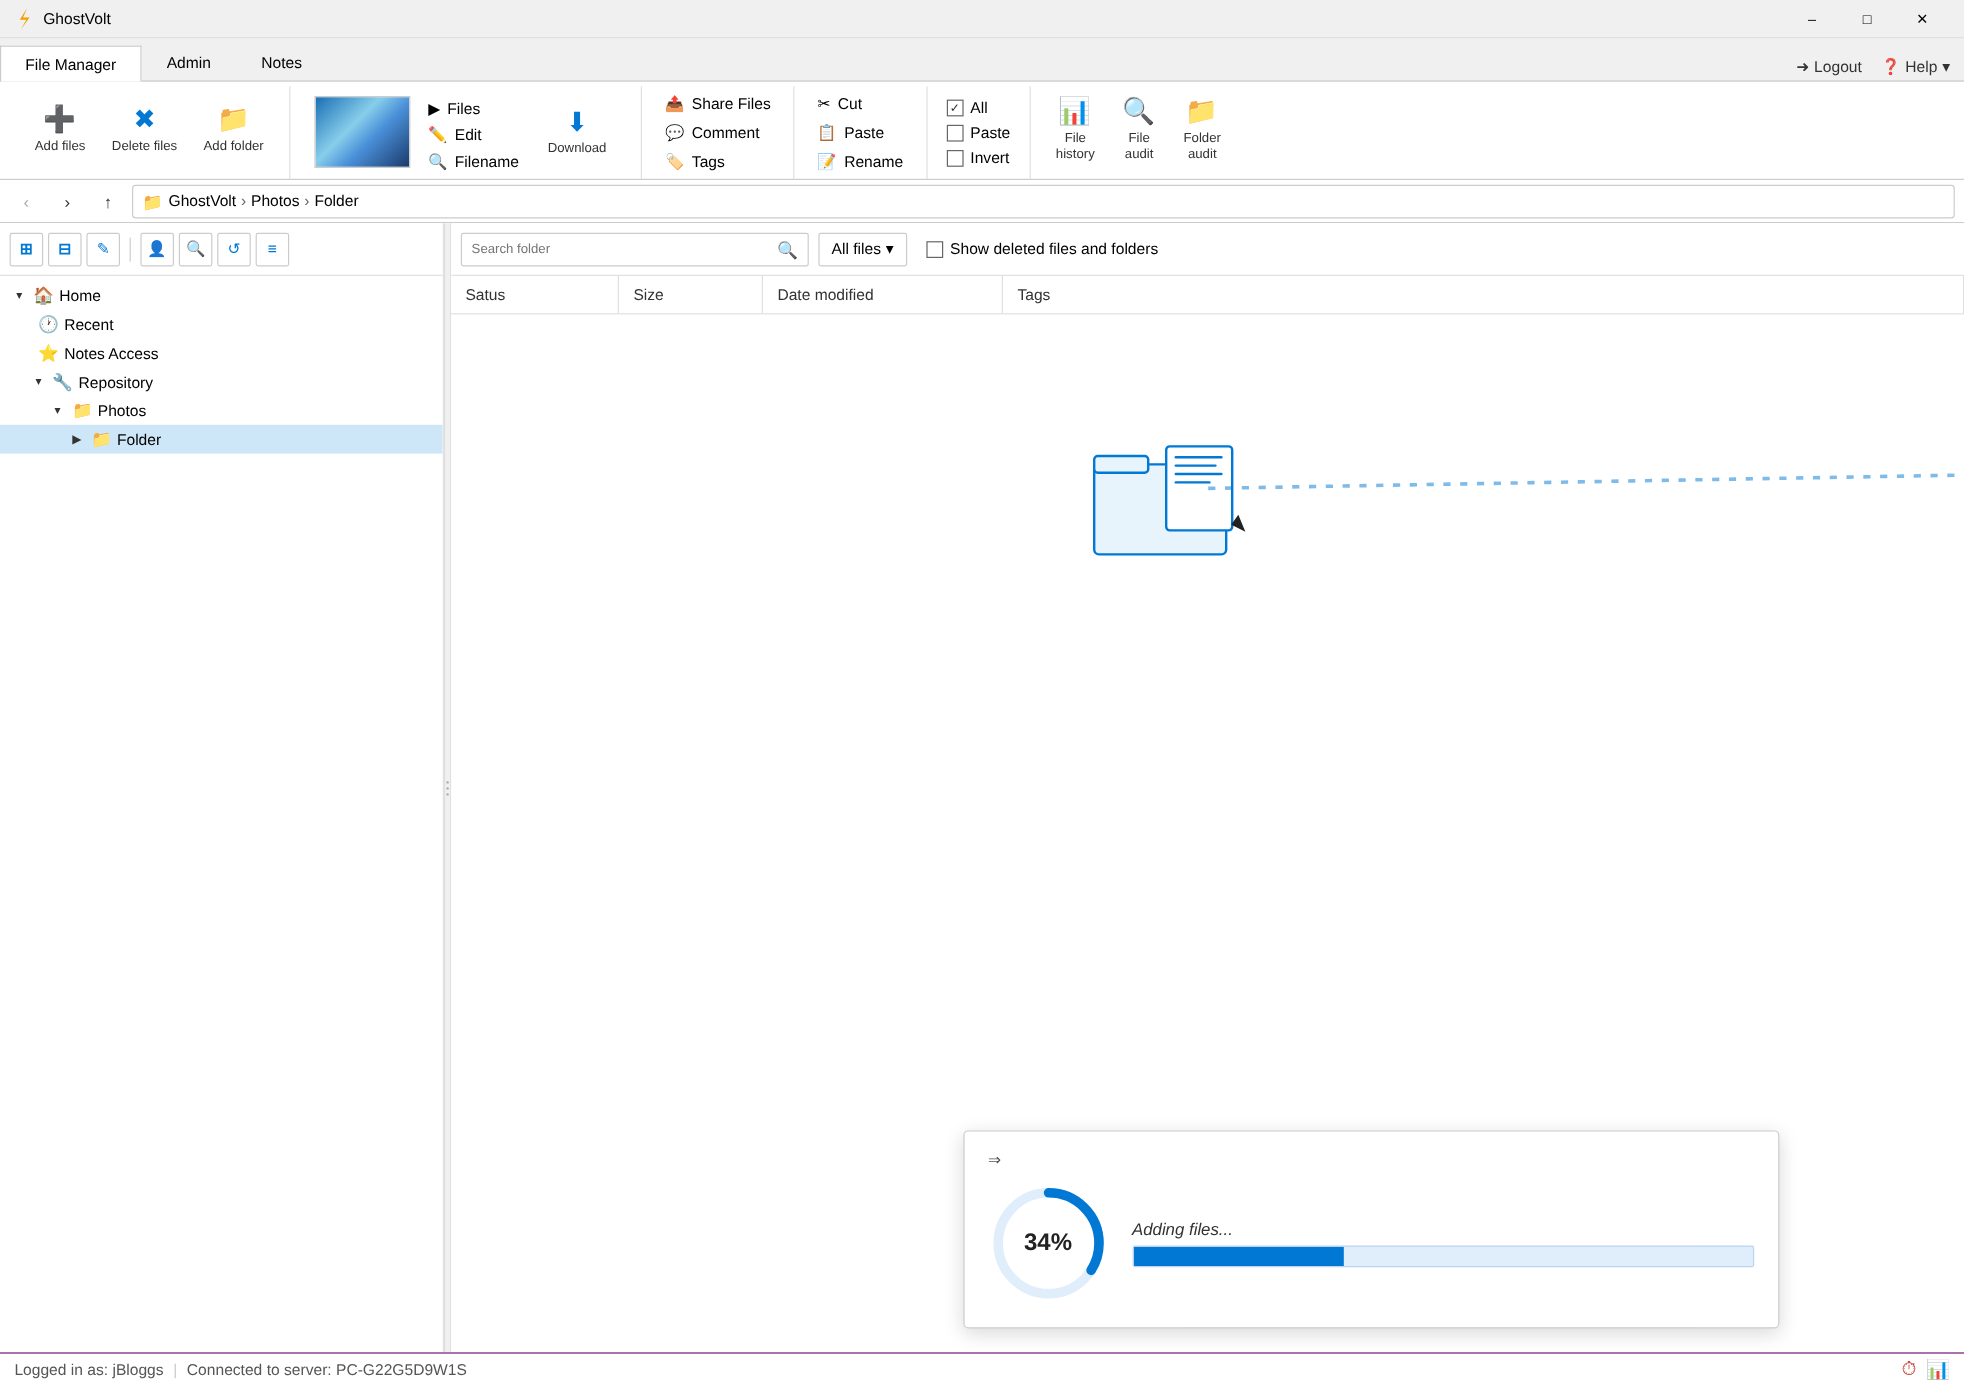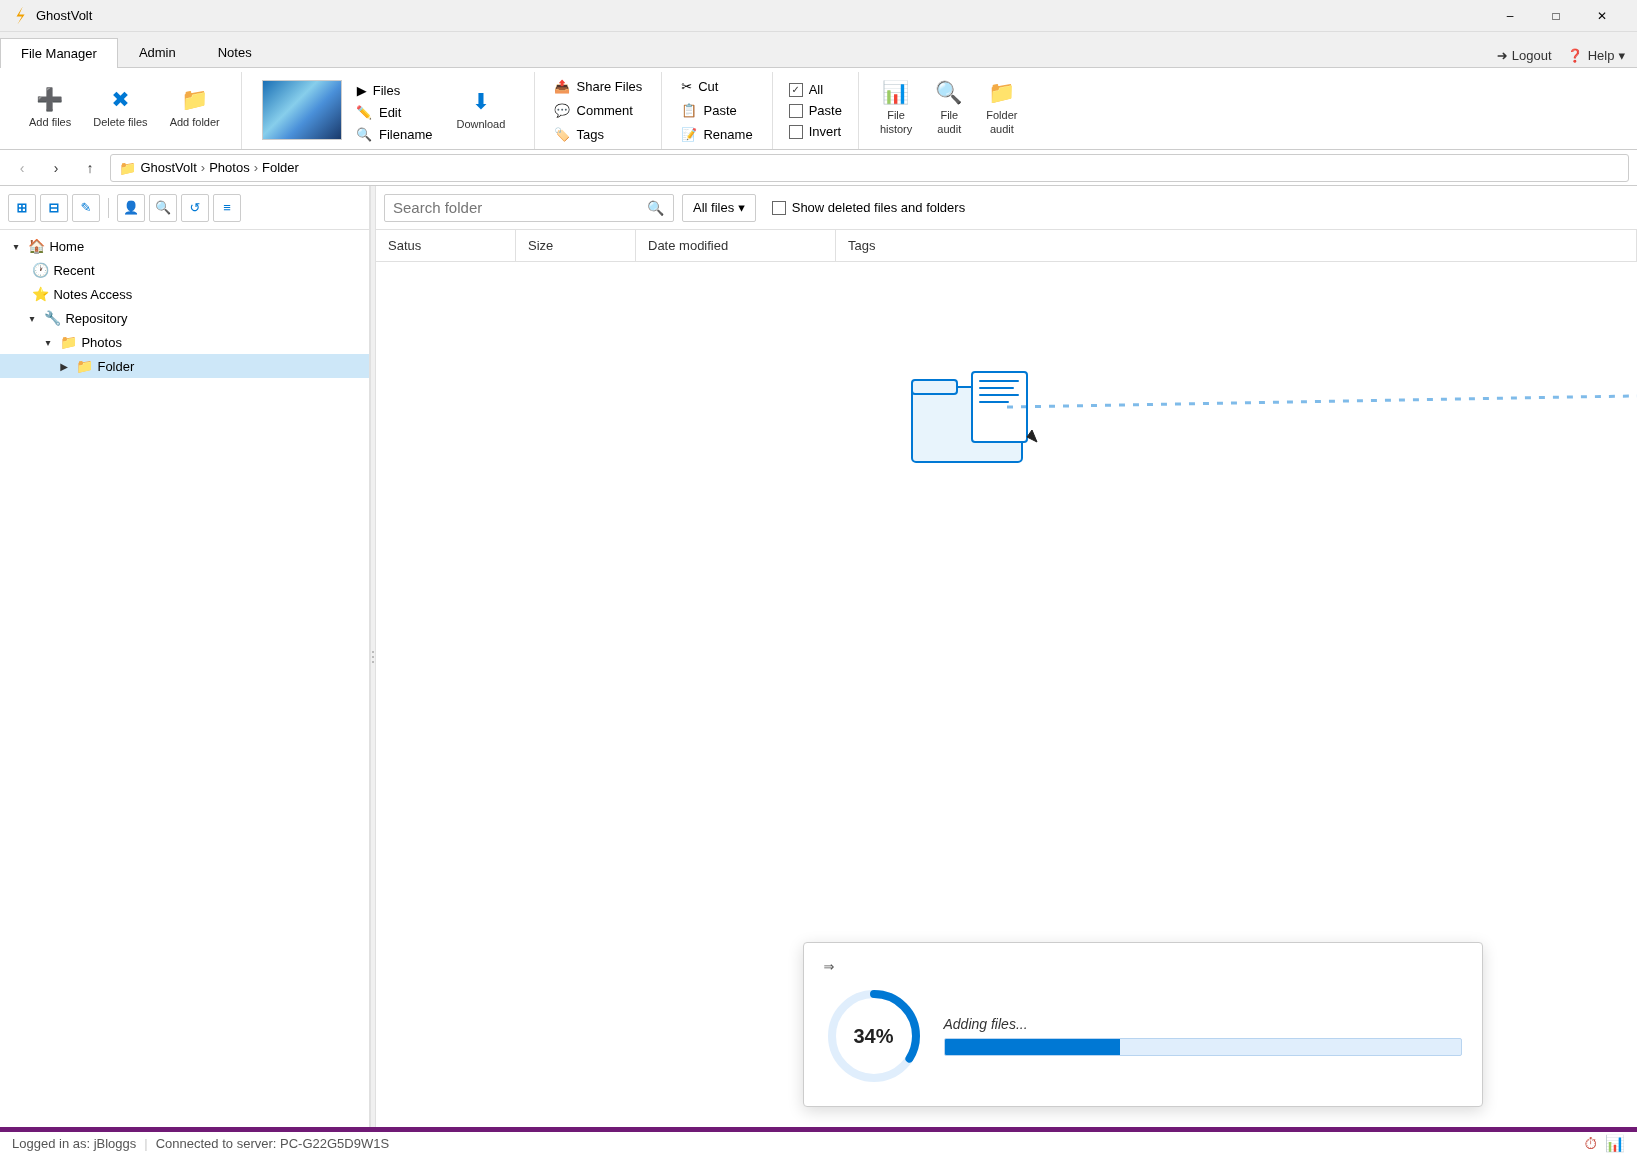--- a/index.html
+++ b/index.html
@@ -332,21 +332,21 @@
       display: flex;
       align-items: center;
       padding: 0 8px;
       gap: 4px;
       background: white;
     }
     .search-input {
       flex: 1;
       border: none;
       outline: none;
-      font-size: 15px;
+      font-size: 11px;
       background: transparent;
       color: #999;
     }
     .search-icon { color: #666; font-size: 14px; }
     .filter-btn {
       height: 28px;
       padding: 0 10px;
       border: 1px solid #ccc;
       background: white;
       cursor: pointer;
@@ -476,21 +476,21 @@
       flex-direction: column;
       align-items: center;
       justify-content: center;
       padding-top: 100px;
     }
 
     
     .status-bar {
       height: 28px;
       background: white;
-      border-top: 5px solid #701a75;
+      border-top: 1px solid #701a75;
       display: flex;
       align-items: center;
       padding: 0 12px;
       gap: 8px;
       font-size: 12px;
       color: #555;
     }
     .status-sep { color: #ccc; }
     .status-right { margin-left: auto; display: flex; align-items: center; gap: 8px; }
 

